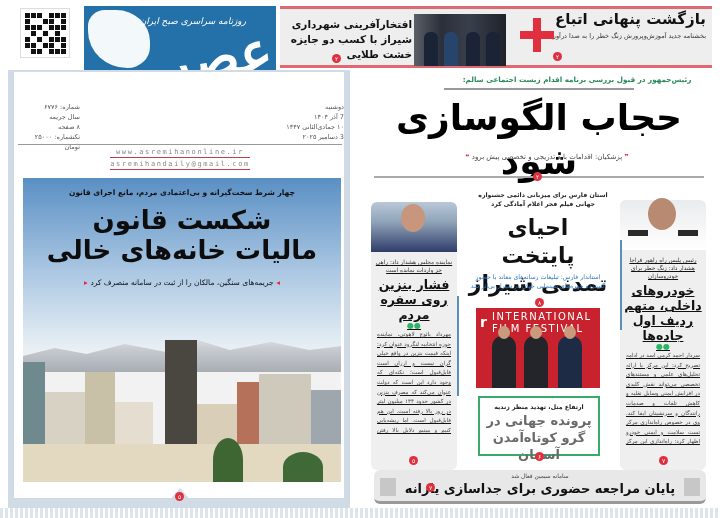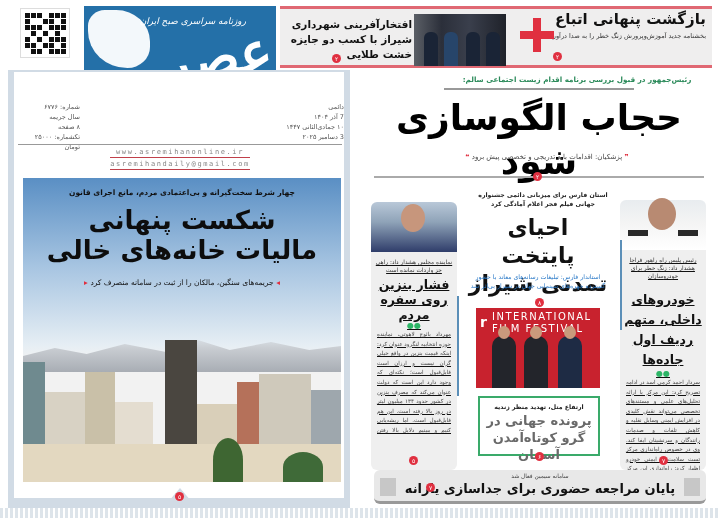--- a/index.html
+++ b/index.html
@@ -179,35 +179,35 @@
 <div class="left-frame"></div>
 <div class="left-inner"></div>
 
 <div class="meta-left">
   <div>شماره: ۶۷۷۶</div>
   <div>سال جریمه</div>
   <div>۸ صفحه</div>
   <div>تکشماره: ۲۵۰۰۰ تومان</div>
 </div>
 <div class="meta-right">
-  <div>دائمی</div>
+  <div>دوشنبه</div>
   <div>7 آذر ۱۴۰۴</div>
   <div>۱۰ جمادی‌الثانی ۱۴۴۷</div>
   <div>3 دسامبر ۲۰۲۵</div>
 </div>
 <div class="meta-rule"></div>
 <div class="site">
   <div>www.asremihanonline.ir</div>
   <div>asremihandaily@gmail.com</div>
 </div>
 
 <div class="hero">
   <div class="kicker">چهار شرط سخت‌گیرانه و بی‌اعتمادی مردم، مانع اجرای قانون</div>
   <div class="title">
-    <div>شکست پنهانی</div>
+    <div>شکست قانون</div>
     <div>مالیات خانه‌های خالی</div>
   </div>
   <div class="sub"><b>◂ </b><span>جریمه‌های سنگین، مالکان را از ثبت در سامانه منصرف کرد</span><b> ▸</b></div>
   <div class="city">
     <div class="mnt"></div>
     <div class="bld" style="left:0;width:22px;height:120px;background:#6f8a8f;"></div>
     <div class="bld" style="left:22px;width:40px;height:90px;background:#d8d2c4;"></div>
     <div class="bld" style="left:62px;width:30px;height:110px;background:#c9c0a8;"></div>
     <div class="bld" style="left:92px;width:38px;height:80px;background:#e4ddd0;"></div>
     <div class="bld" style="left:142px;width:32px;height:142px;background:#4a4640;"></div>
@@ -263,21 +263,21 @@
 </div>
 <span class="badge" style="position:absolute;left:535px;top:452px;">۶</span>
 
 <div class="col col-right">
   <div class="photo" style="height:50px;margin-top:-30px;background:linear-gradient(180deg,#e8ecef 0%,#f4f4f4 45%,#ffffff 100%);position:relative;">
     <div style="position:absolute;left:28px;top:-2px;width:28px;height:32px;border-radius:50%;background:#b88a72;"></div>
     <div style="position:absolute;left:8px;top:30px;width:20px;height:6px;background:#2a2a2a;"></div>
     <div style="position:absolute;left:58px;top:30px;width:20px;height:6px;background:#2a2a2a;"></div>
   </div>
   <div class="cap" style="margin-top:6px;">رئیس پلیس راه راهور فراجا هشدار داد: زنگ خطر برای خودروسازان</div>
-  <div class="h" style="font-size:12.5px;line-height:20px;margin-top:10px;">خودروهای داخلی، متهم ردیف اول جاده‌ها</div>
+  <div class="h" style="font-size:12.5px;line-height:15px;margin-top:3px;">خودروهای داخلی، متهم ردیف اول جاده‌ها</div>
   <div class="dots">●●</div>
   <div class="body" style="height:96px;overflow:hidden;">سردار احمد کرمی اسد در ادامه تصریح کرد: این مرکز با ارائه تحلیل‌های علمی و مستندهای تخصصی می‌تواند نقش کلیدی در افزایش ایمنی وسایل نقلیه و کاهش تلفات و صدمات رانندگان و سرنشینان ایفا کند. وی در خصوص راه‌اندازی مرکز تست سلامت و ایمنی خودرو اظهار کرد: راه‌اندازی این مرکز یک ضرورت حرفه‌ای و ملی بود که باید هرچه سریع‌تر عملیاتی می‌شد. این اقدام یک گام فراموش‌شده بود که با همت دوستان و تلاش مشترک...</div>
 </div>
 <span class="badge" style="position:absolute;left:659px;top:456px;">۷</span>
 <div class="vline" style="left:620px;top:240px;height:90px;"></div>
 
 <div class="bottom-bar">
   <div class="plug" style="left:6px;"></div>
   <div class="plug" style="right:6px;"></div>
   <div class="k">سامانه سیمین فعال شد</div>

